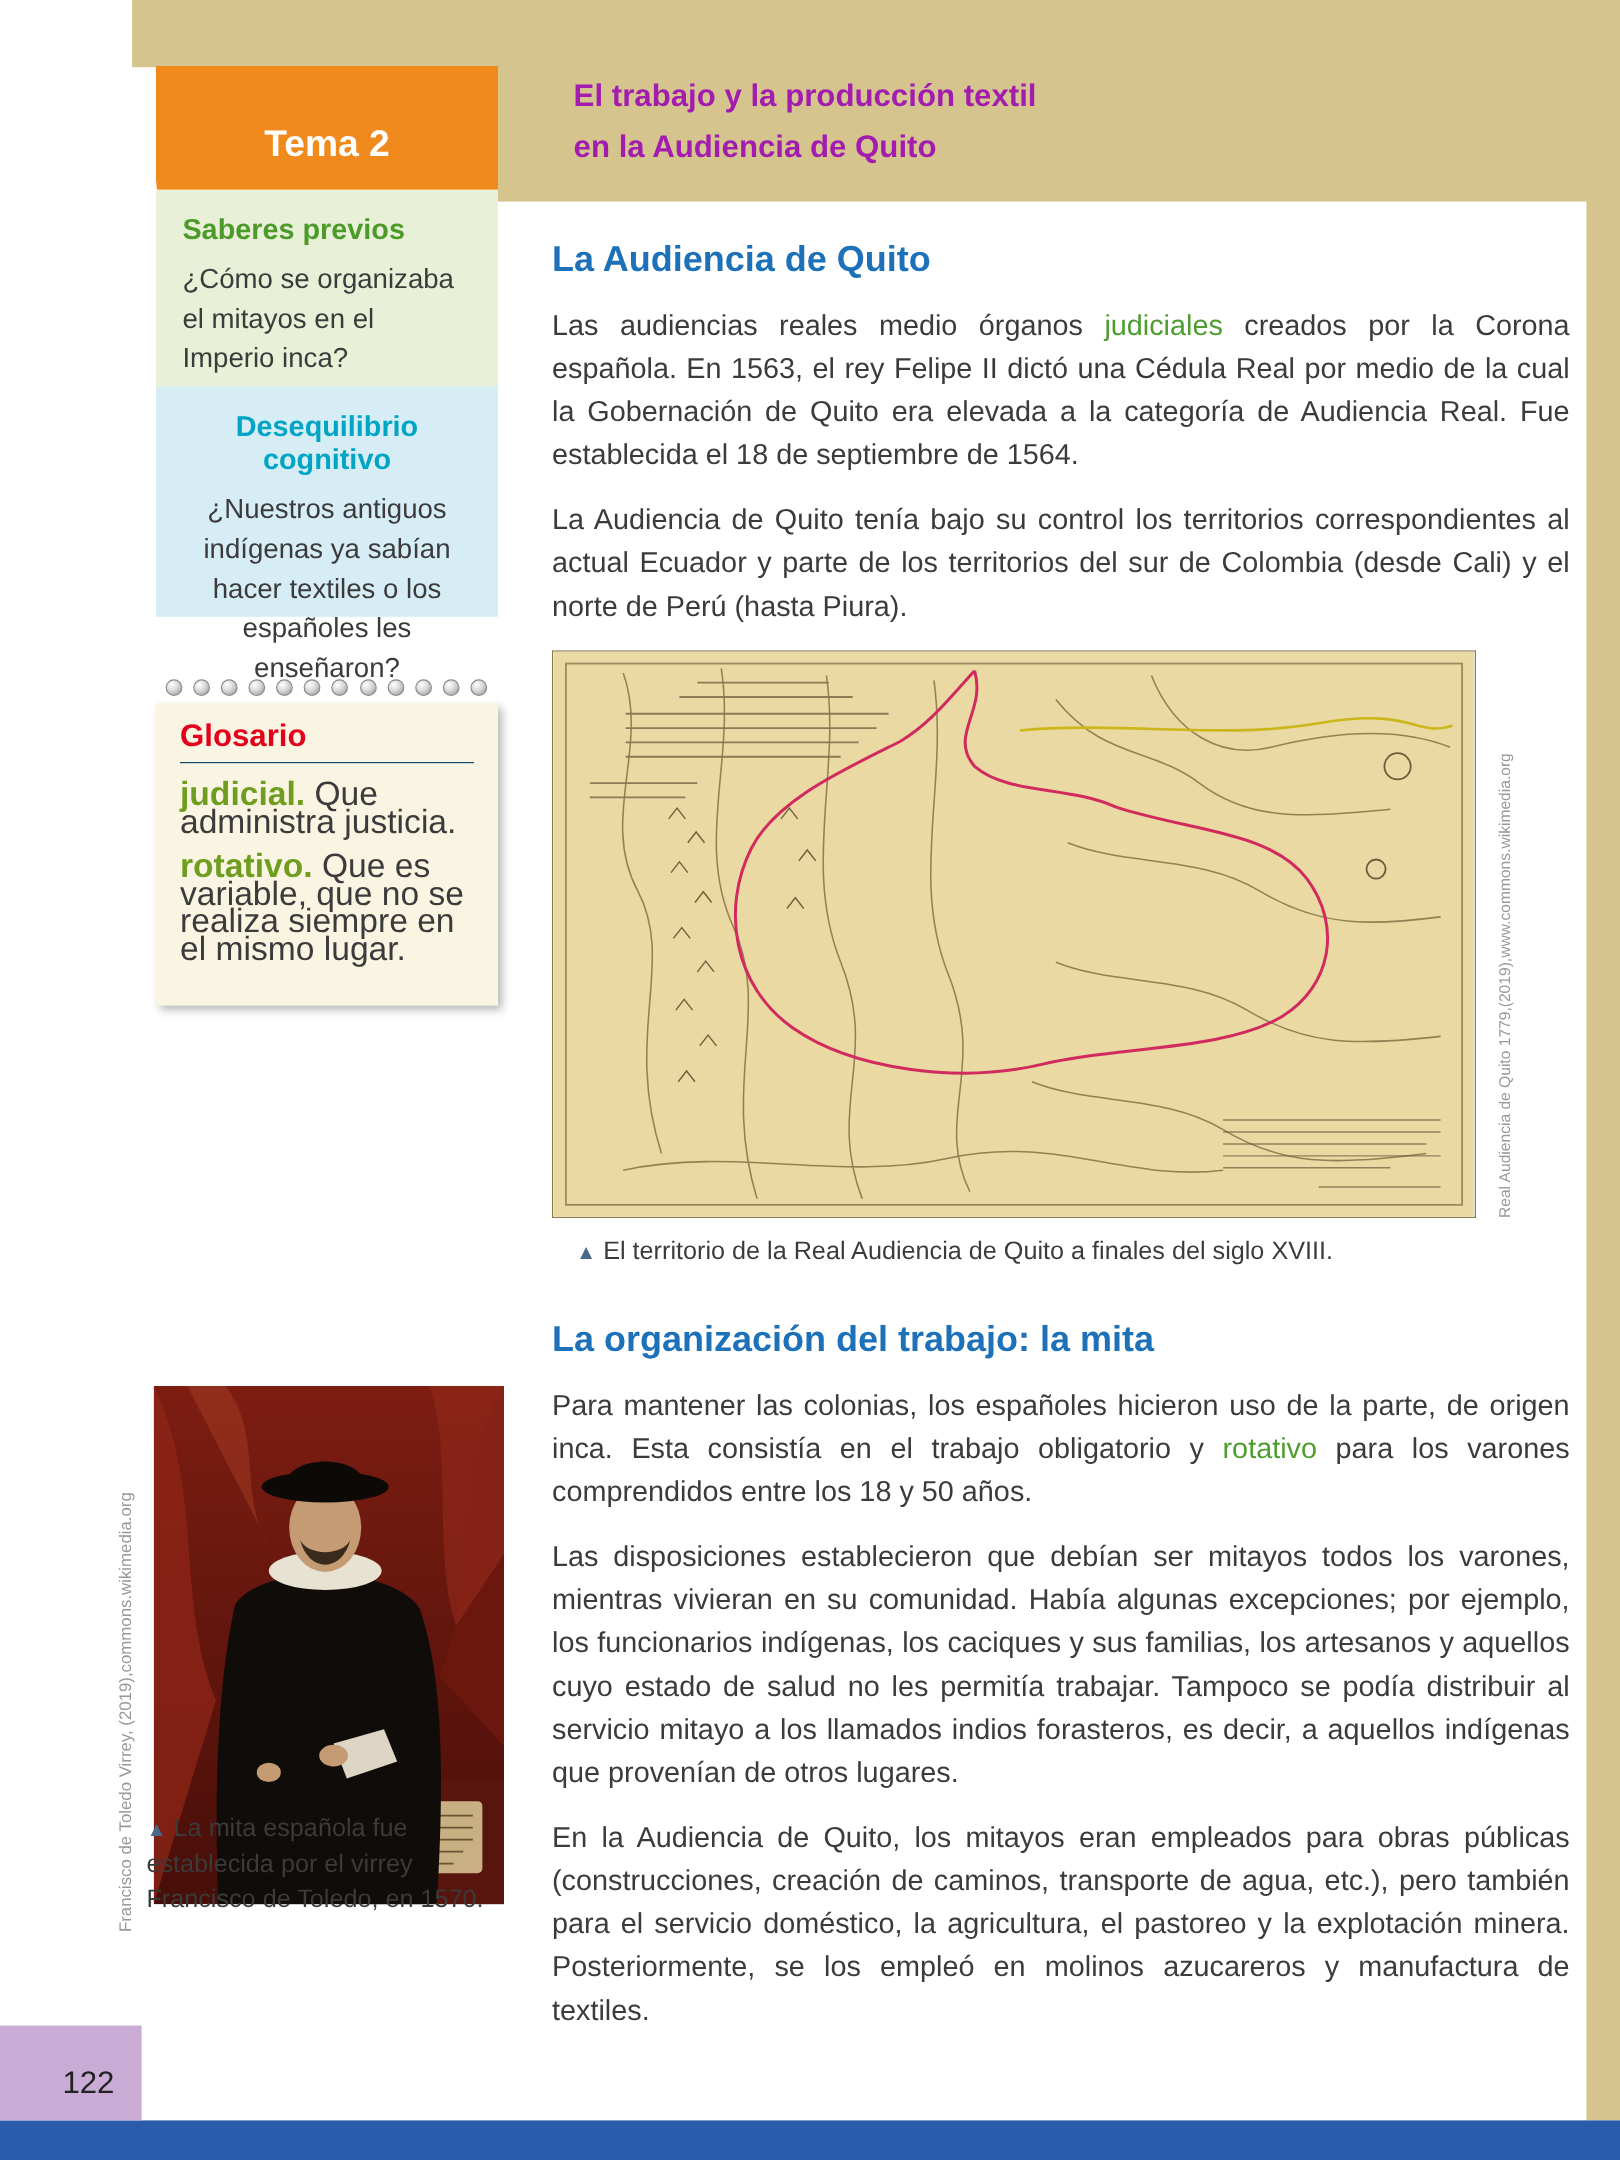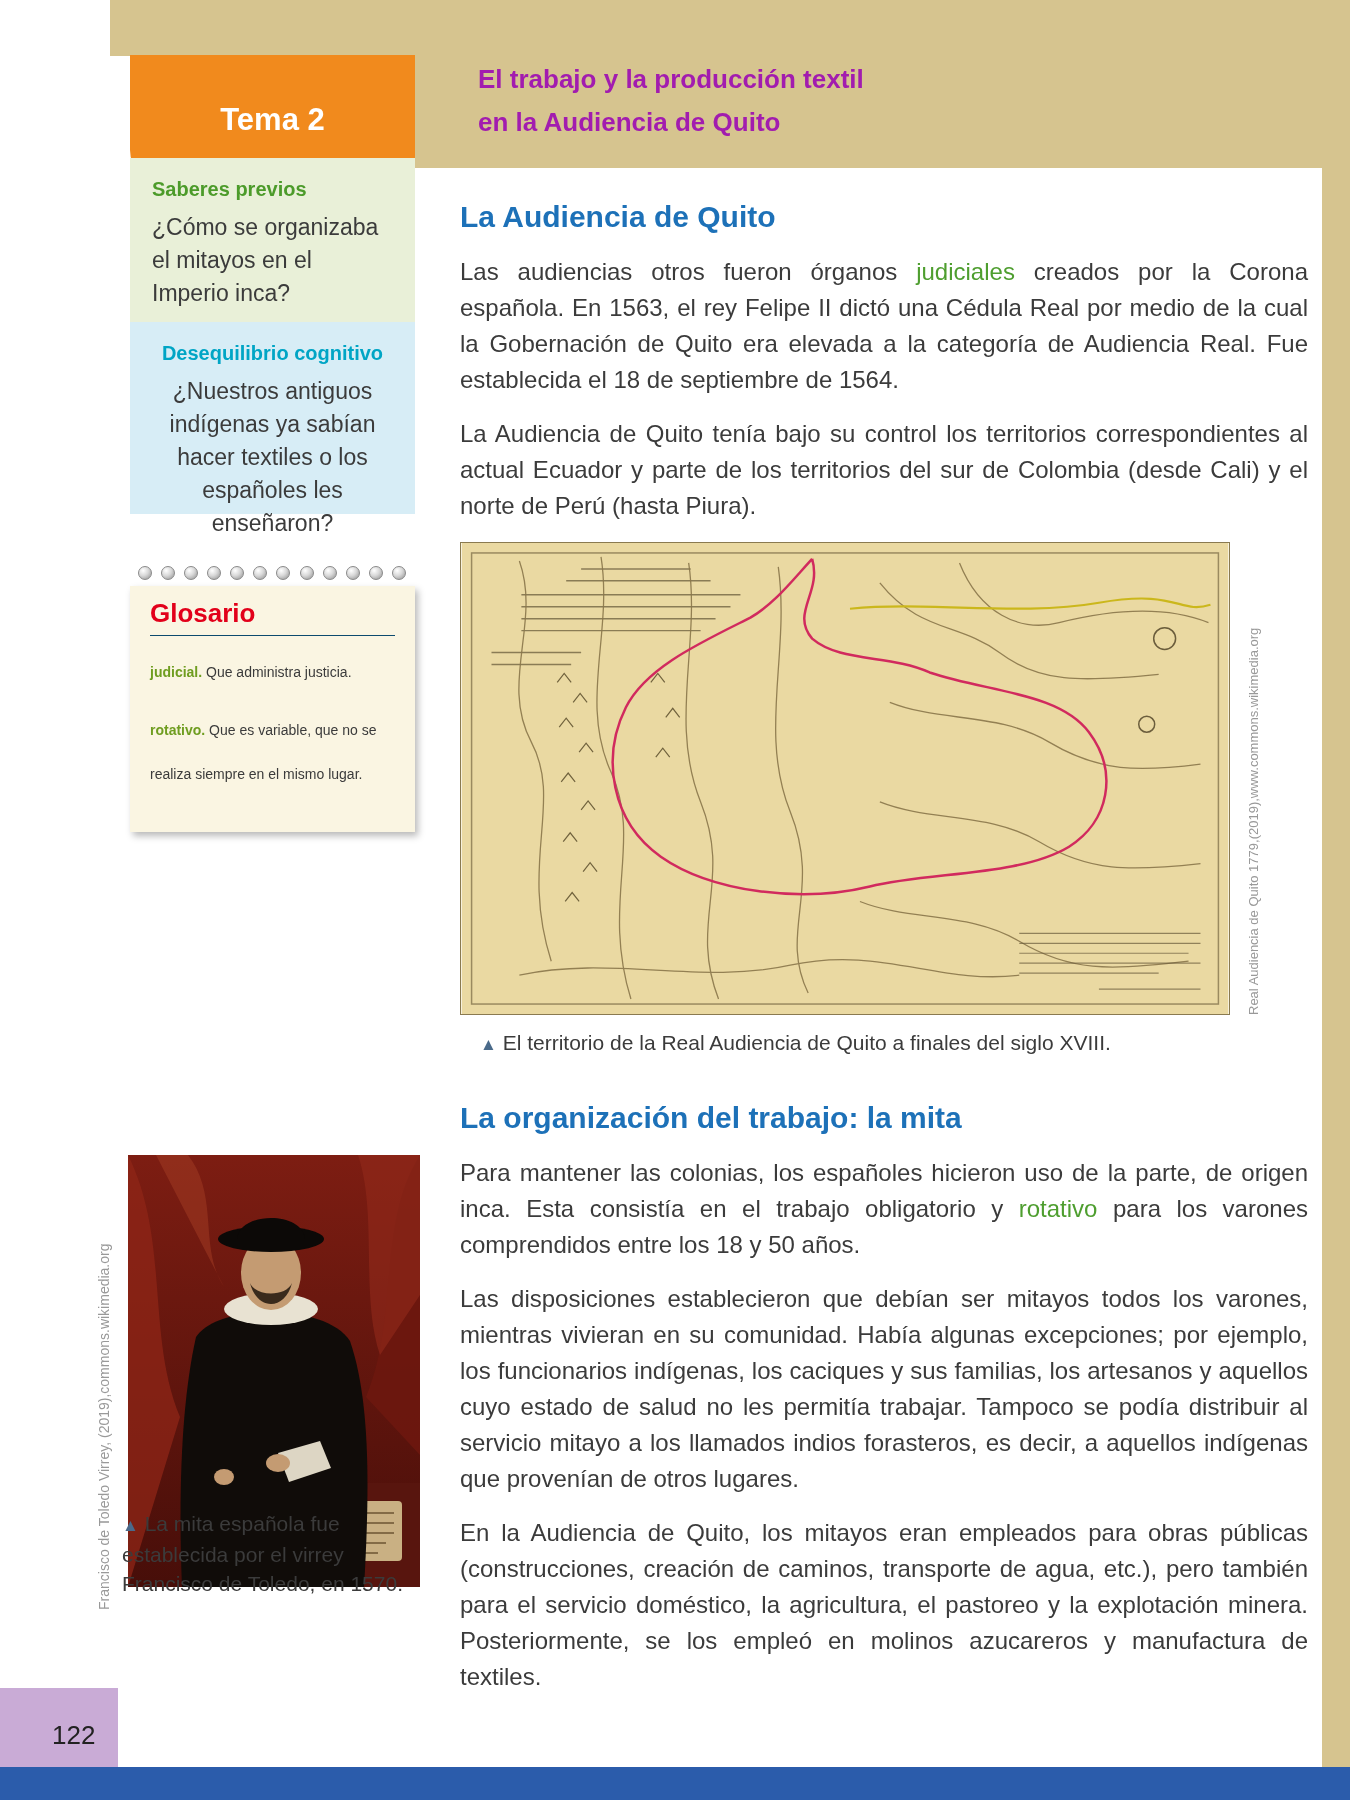--- a/index.html
+++ b/index.html
@@ -44,21 +44,21 @@
     display: flex; align-items: center; justify-content: center;
   }
   .tema-box .tema-label {
     color: #ffffff; font-weight: bold; font-size: 31px;
   }
 
   
   .side-box { position: absolute; left: 130px; width: 285px; padding: 20px 22px; }
   .saberes-box { top: 158px; height: 164px; background: #e9f0d8; }
   .deseq-box   { top: 322px; height: 192px; background: #d7edf6; text-align: center; }
-  .side-box h3 { margin: 0 0 10px 0; font-size: 20px; }
+  .side-box h3 { margin: 0 0 10px 0; font-size: 24px; }
   .saberes-box h3 { color: #4c9b2a; }
   .deseq-box h3   { color: #00a5c5; }
   .side-box p  { margin: 0; font-size: 23px; line-height: 33px; color: #3b3b3b; }
 
   
   .spiral {
     position: absolute; left: 138px; top: 566px; width: 268px;
     display: flex; justify-content: space-between;
   }
   .spiral .dot {
@@ -70,21 +70,21 @@
     position: absolute; left: 130px; top: 586px; width: 285px; min-height: 214px;
     background: #faf5e2;
     box-shadow: 3px 4px 7px rgba(0,0,0,0.28);
     padding: 12px 20px 22px 20px;
   }
   .glosario-header {
     border-bottom: 1px solid #0c4a6e;
     padding-bottom: 6px; margin-bottom: 14px;
   }
   .glosario-header h3 { margin: 0; color: #e2001a; font-size: 26px; }
-  .glosario-entry { font-size: 14px; line-height: 44px; margin-bottom: 14px; }
+  .glosario-entry { font-size: 28px; line-height: 23px; margin-bottom: 14px; }
   .glosario-entry .term { color: #6f9d20; font-weight: bold; }
 
   
   .portrait {
     position: absolute; left: 128px; top: 1155px; width: 292px; height: 432px;
     overflow: hidden;
   }
   .portrait svg { display: block; }
   .portrait-caption {
     position: absolute; left: 122px; top: 1509px; width: 300px;
@@ -220,21 +220,21 @@
   <div class="portrait-caption">
     <span class="caption-marker">▲</span><span> La mita española fue establecida por el virrey Francisco de Toledo, en 1570.</span>
   </div>
   <div class="v-credit portrait-credit">Francisco de Toledo Virrey, (2019),commons.wikimedia.org</div>
 
   <div class="main">
 
     <h2>La Audiencia de Quito</h2>
 
     <p class="body-p">
-      <span>Las audiencias otros fueron órganos </span><span class="kw">judiciales</span><span> creados por la Corona española. En 1563, el rey Felipe II dictó una Cédula Real por medio de la cual la Gobernación de Quito era elevada a la categoría de Audiencia Real. Fue establecida el 18 de septiembre de 1564.</span>
+      <span>Las audiencias reales medio órganos </span><span class="kw">judiciales</span><span> creados por la Corona española. En 1563, el rey Felipe II dictó una Cédula Real por medio de la cual la Gobernación de Quito era elevada a la categoría de Audiencia Real. Fue establecida el 18 de septiembre de 1564.</span>
     </p>
 
     <p class="body-p">La Audiencia de Quito tenía bajo su control los territorios correspondientes al actual Ecuador y parte de los territorios del sur de Colombia (desde Cali) y el norte de Perú (hasta Piura).</p>
 
     <figure class="map-figure" style="margin-left:0">
       <svg class="map-img" viewBox="0 0 770 473">
         <rect x="0" y="0" width="770" height="473" fill="#ead9a2"></rect>
         <rect x="10" y="10" width="750" height="453" fill="none" stroke="#9a8a5f" stroke-width="1.5"></rect>
 
         <g stroke="#6b5d3c" stroke-width="1.5" opacity="0.75">

